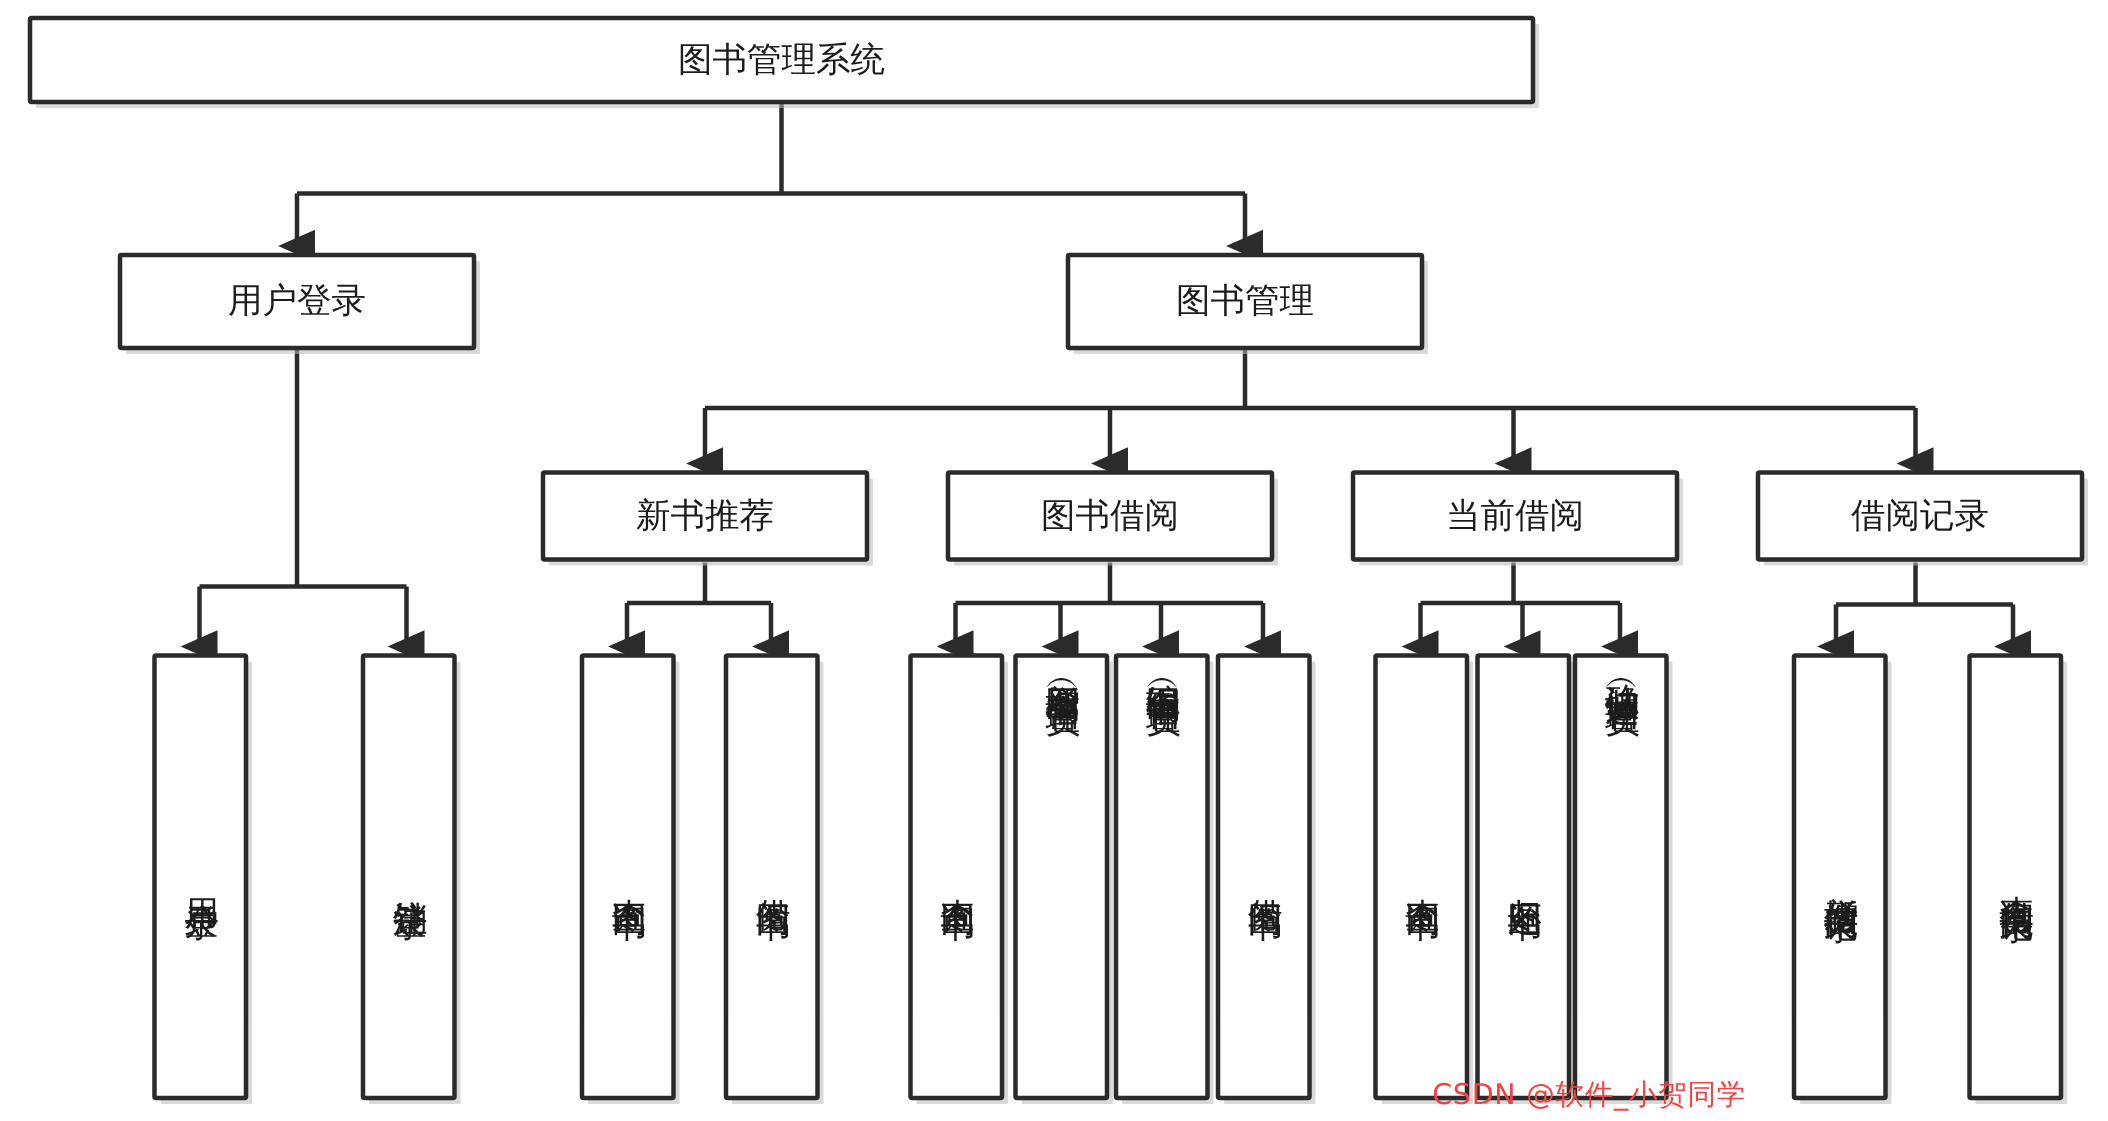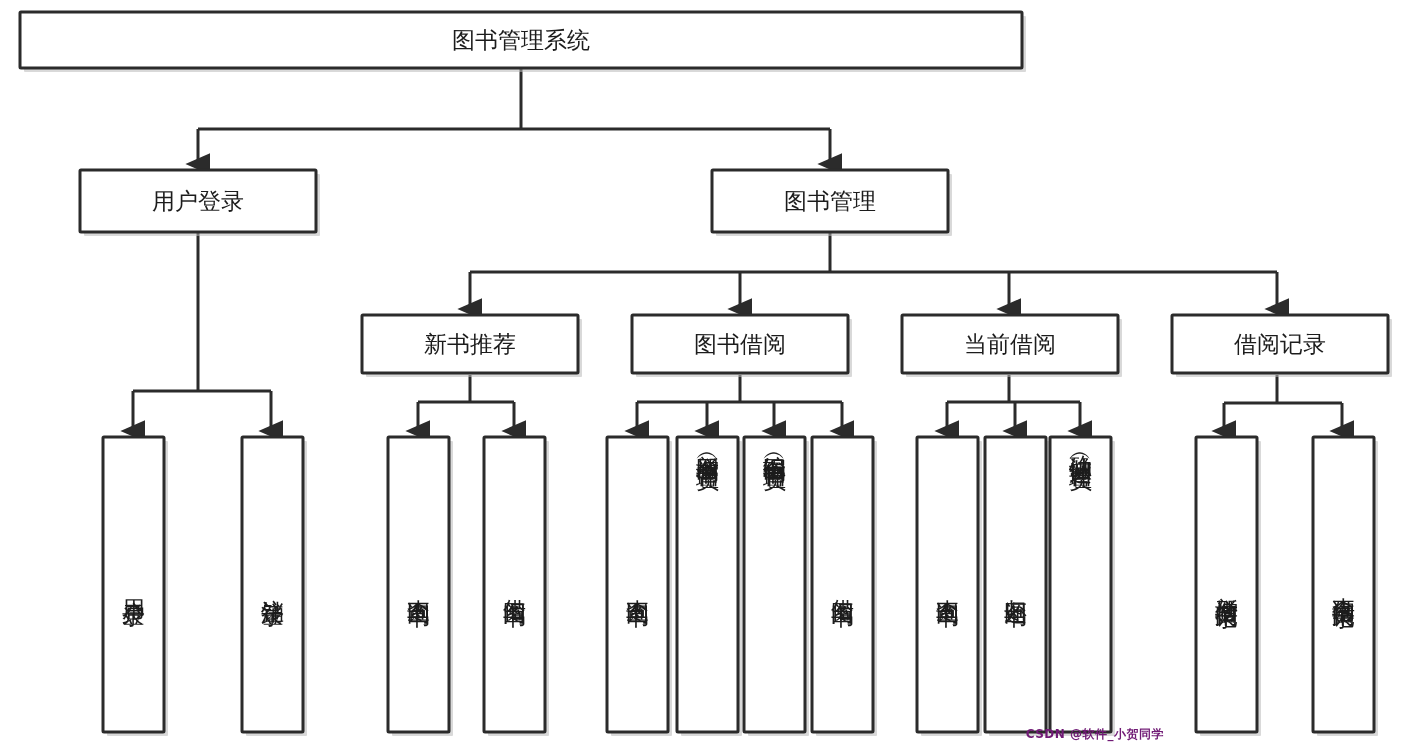--- a/index.html
+++ b/index.html
@@ -64,25 +64,24 @@
     line-height: 1.18;
     letter-spacing: 2px;
     color: #1c1c1c;
     white-space: nowrap;
   }
   .watermark {
     position: absolute;
     right: 6px;
     bottom: 4px;
     font-family: "DejaVu Sans", "Liberation Sans", sans-serif;
-    font-size: 12px;
-    color: #701a75;
+    font-size: 19px;
+    color: #ef4444;
     white-space: nowrap;
     letter-spacing: 0.5px;
-    font-weight: bold;
   }
 </style>
 </head>
 <body>
 
 <div id="diagram-root">
 
   <svg id="flow" viewBox="0 0 1405 747">
     <defs>
       <marker id="arrowhead" markerWidth="9" markerHeight="9" refX="4.2" refY="4.4" orient="auto" markerUnits="strokeWidth">

